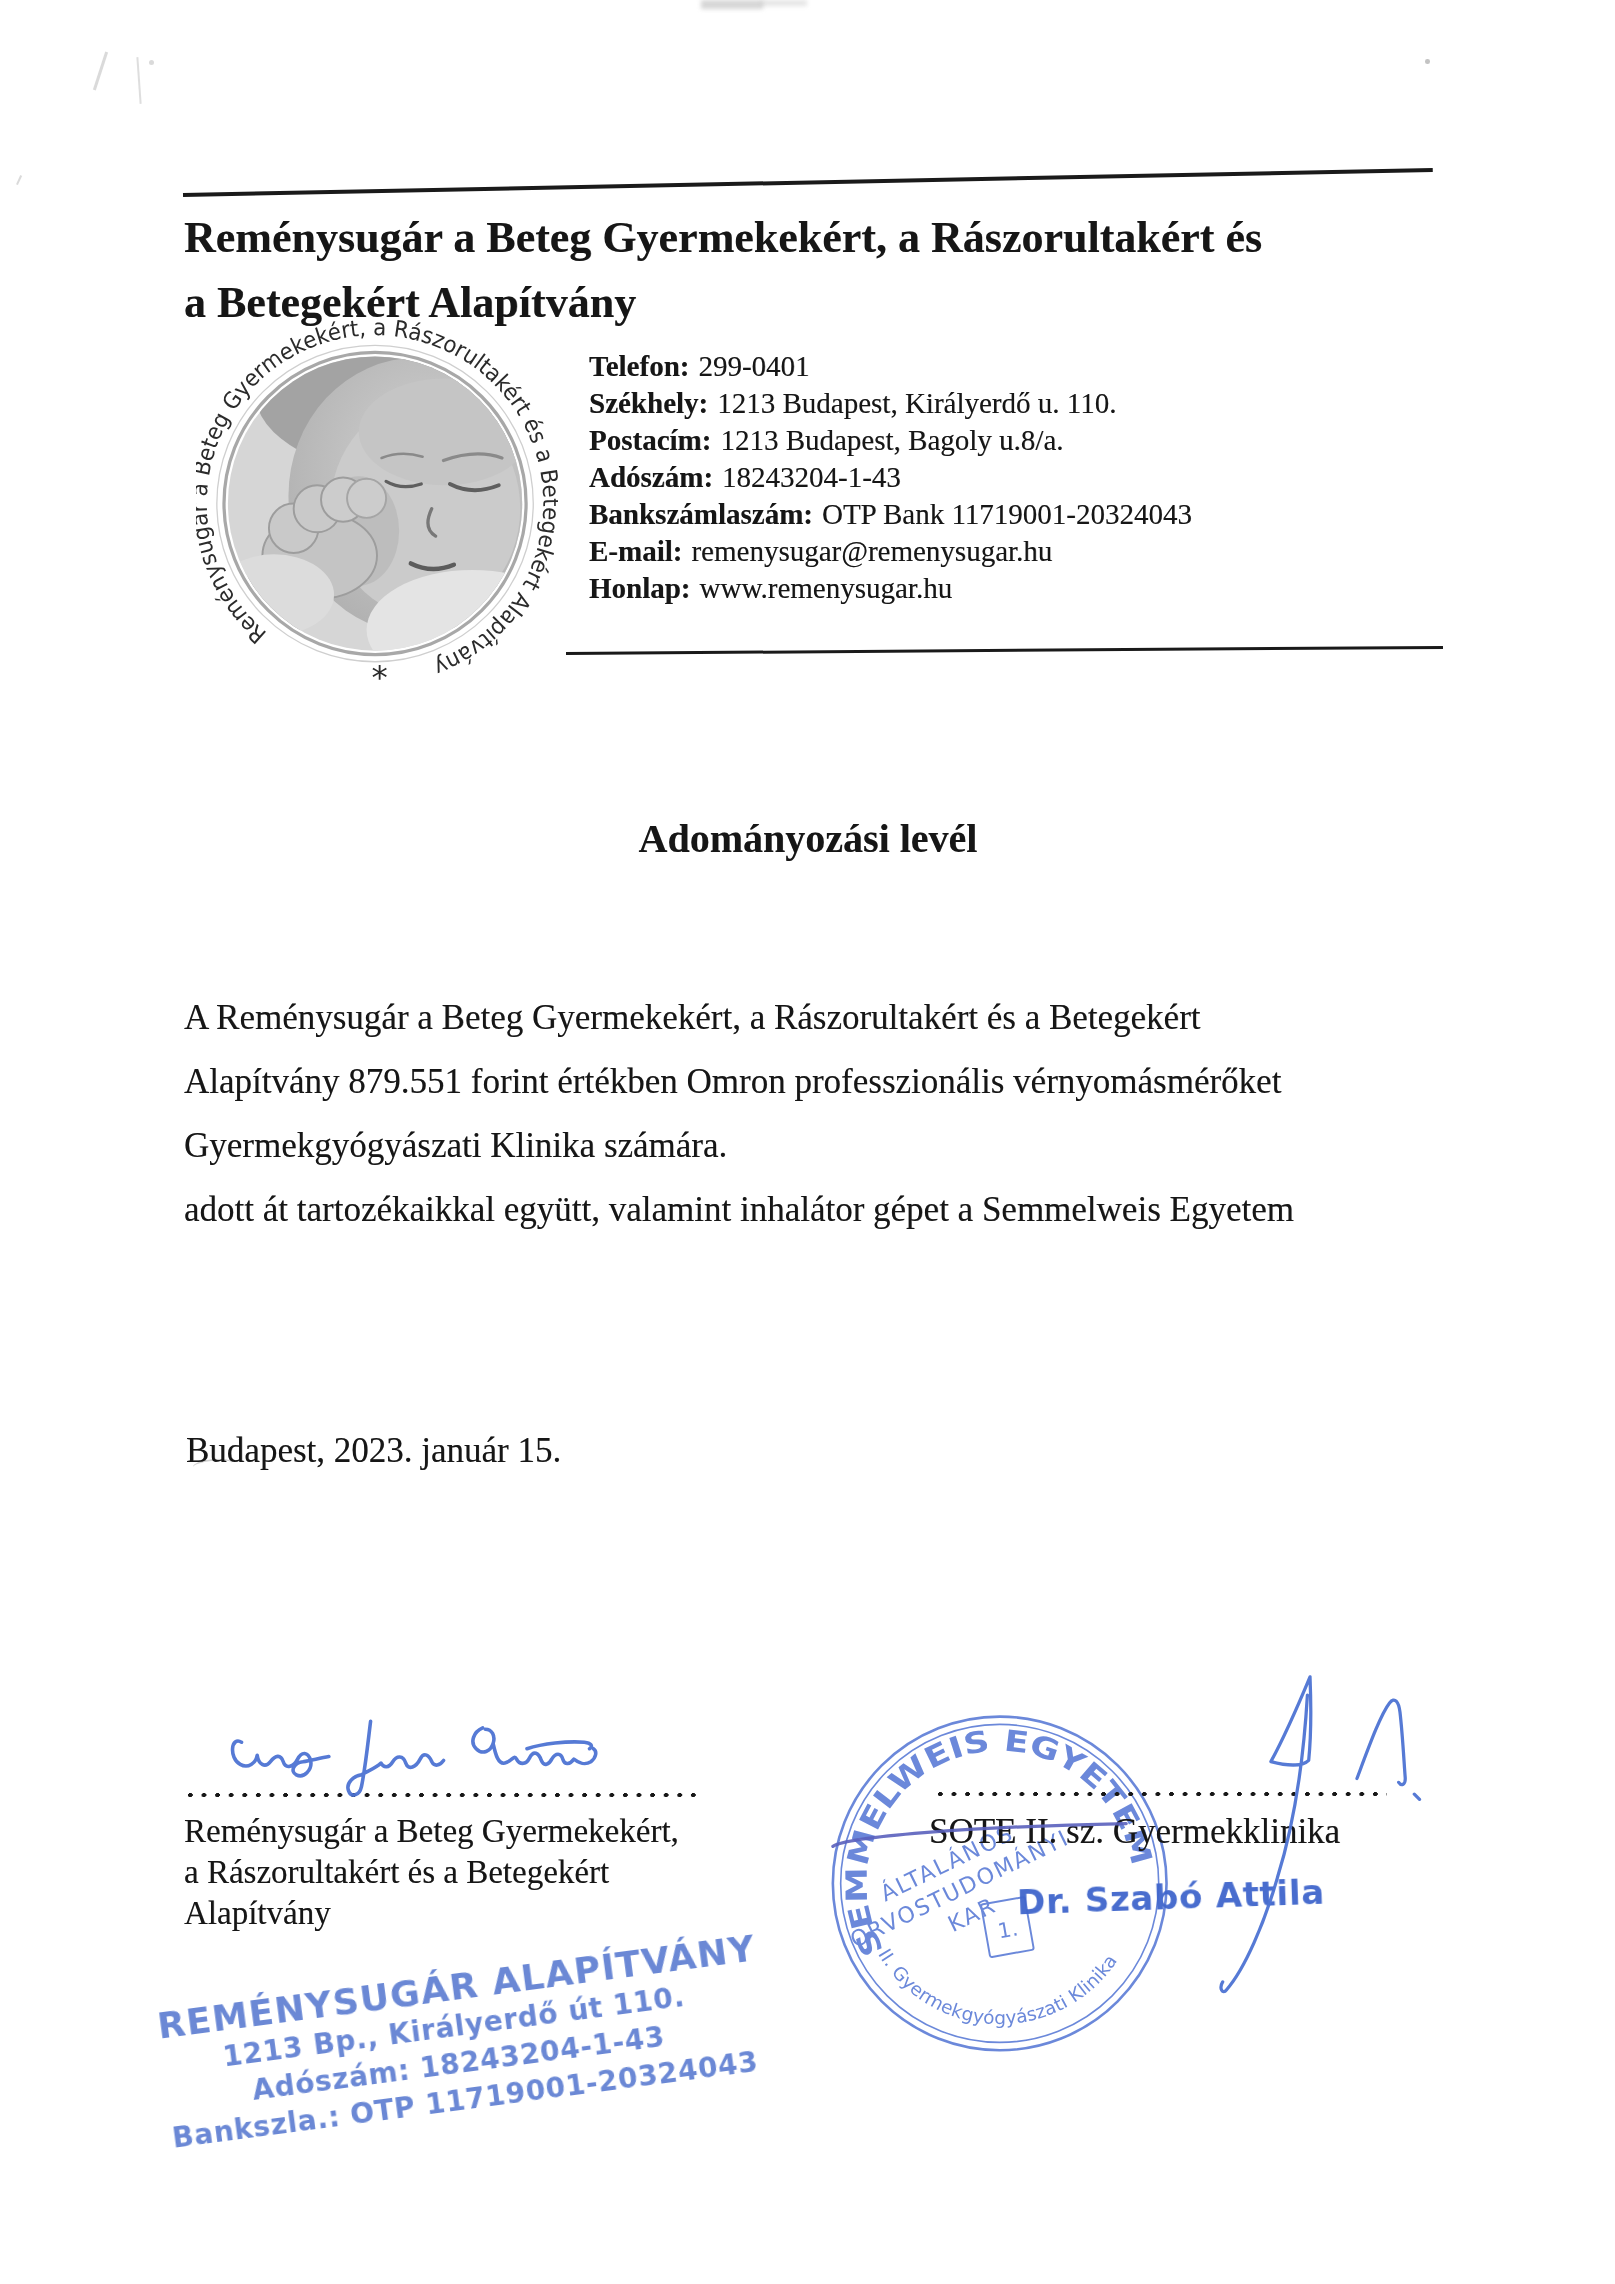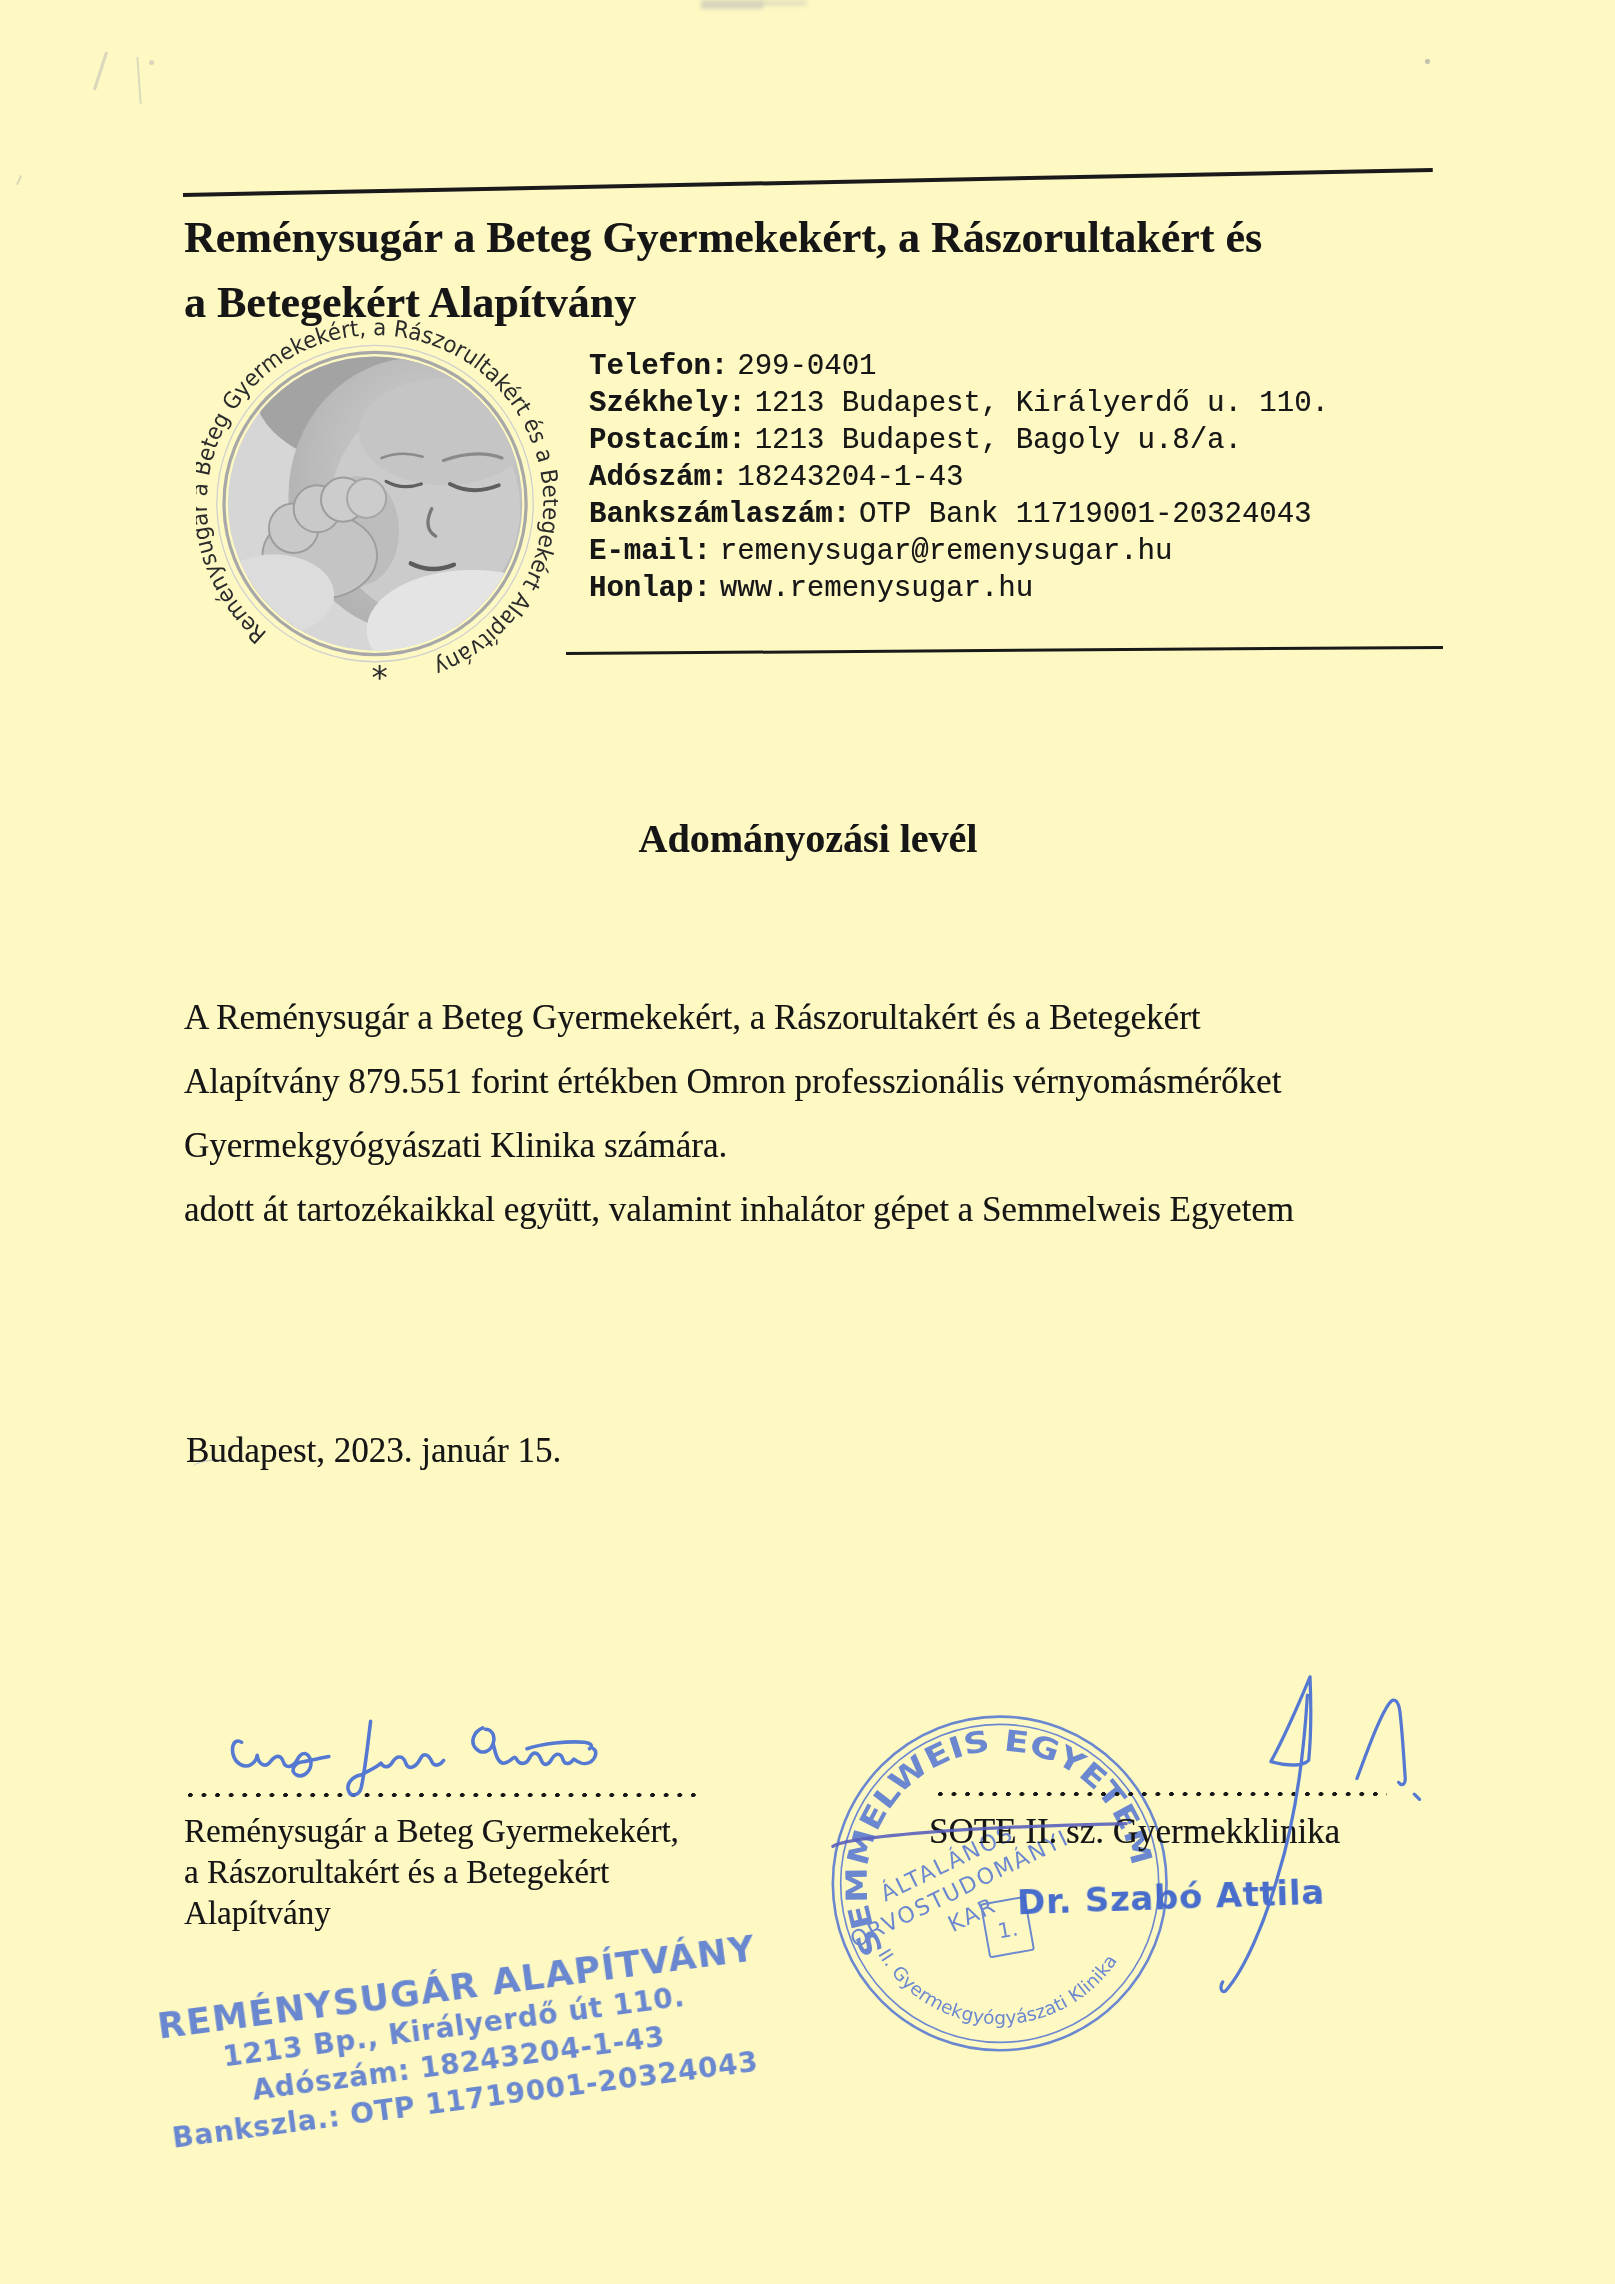--- a/index.html
+++ b/index.html
@@ -1,22 +1,22 @@
 <!DOCTYPE html>
 <html style="font-size:10.4px"><head>
 <meta charset="utf-8">
 <style>
   html,body{margin:0;padding:0;background:#9a9a9a;}
-  .page{position:relative;width:1616px;height:2284px;background:#fef9c3;overflow:hidden;
+  .page{position:relative;width:1616px;height:2284px;background:#ffffff;overflow:hidden;
         font-family:"Liberation Serif",serif;color:#161616;}
   .abs{position:absolute;}
   .ink{text-shadow:0.3px 0.3px 0.3px rgba(25,25,25,0.45);}
   .rule{background:#1a1a1a;}
   .hline{font-weight:bold;font-size:44px;line-height:65px;letter-spacing:0px;white-space:nowrap;}
-  .contact-row{font-size:29px;line-height:37px;white-space:nowrap;font-family:Liberation Mono, monospace;}
+  .contact-row{font-size:29px;line-height:37px;white-space:nowrap;}
   .c-label{font-weight:bold;margin-right:9px;}
   .doc-title{font-weight:bold;font-size:40px;text-align:center;}
   .body-line{font-size:35px;line-height:64px;white-space:nowrap;}
   .date-line{font-size:35px;}
   .dotted{height:7.2px;background-image:radial-gradient(circle 2.3px at 3.3px 3.3px,#171717 97%,transparent 100%);
           background-size:13.6px 7.2px;background-repeat:repeat-x;}
   .sig-block-line{font-size:33px;line-height:41px;white-space:nowrap;}
   .sote-line{font-size:35px;white-space:nowrap;}
   .stamp-foundation{transform:rotate(-7.5deg);transform-origin:left top;color:#5b7cd1;opacity:0.9;
                     font-family:"DejaVu Sans",sans-serif;text-align:center;filter:blur(0.3px);}

